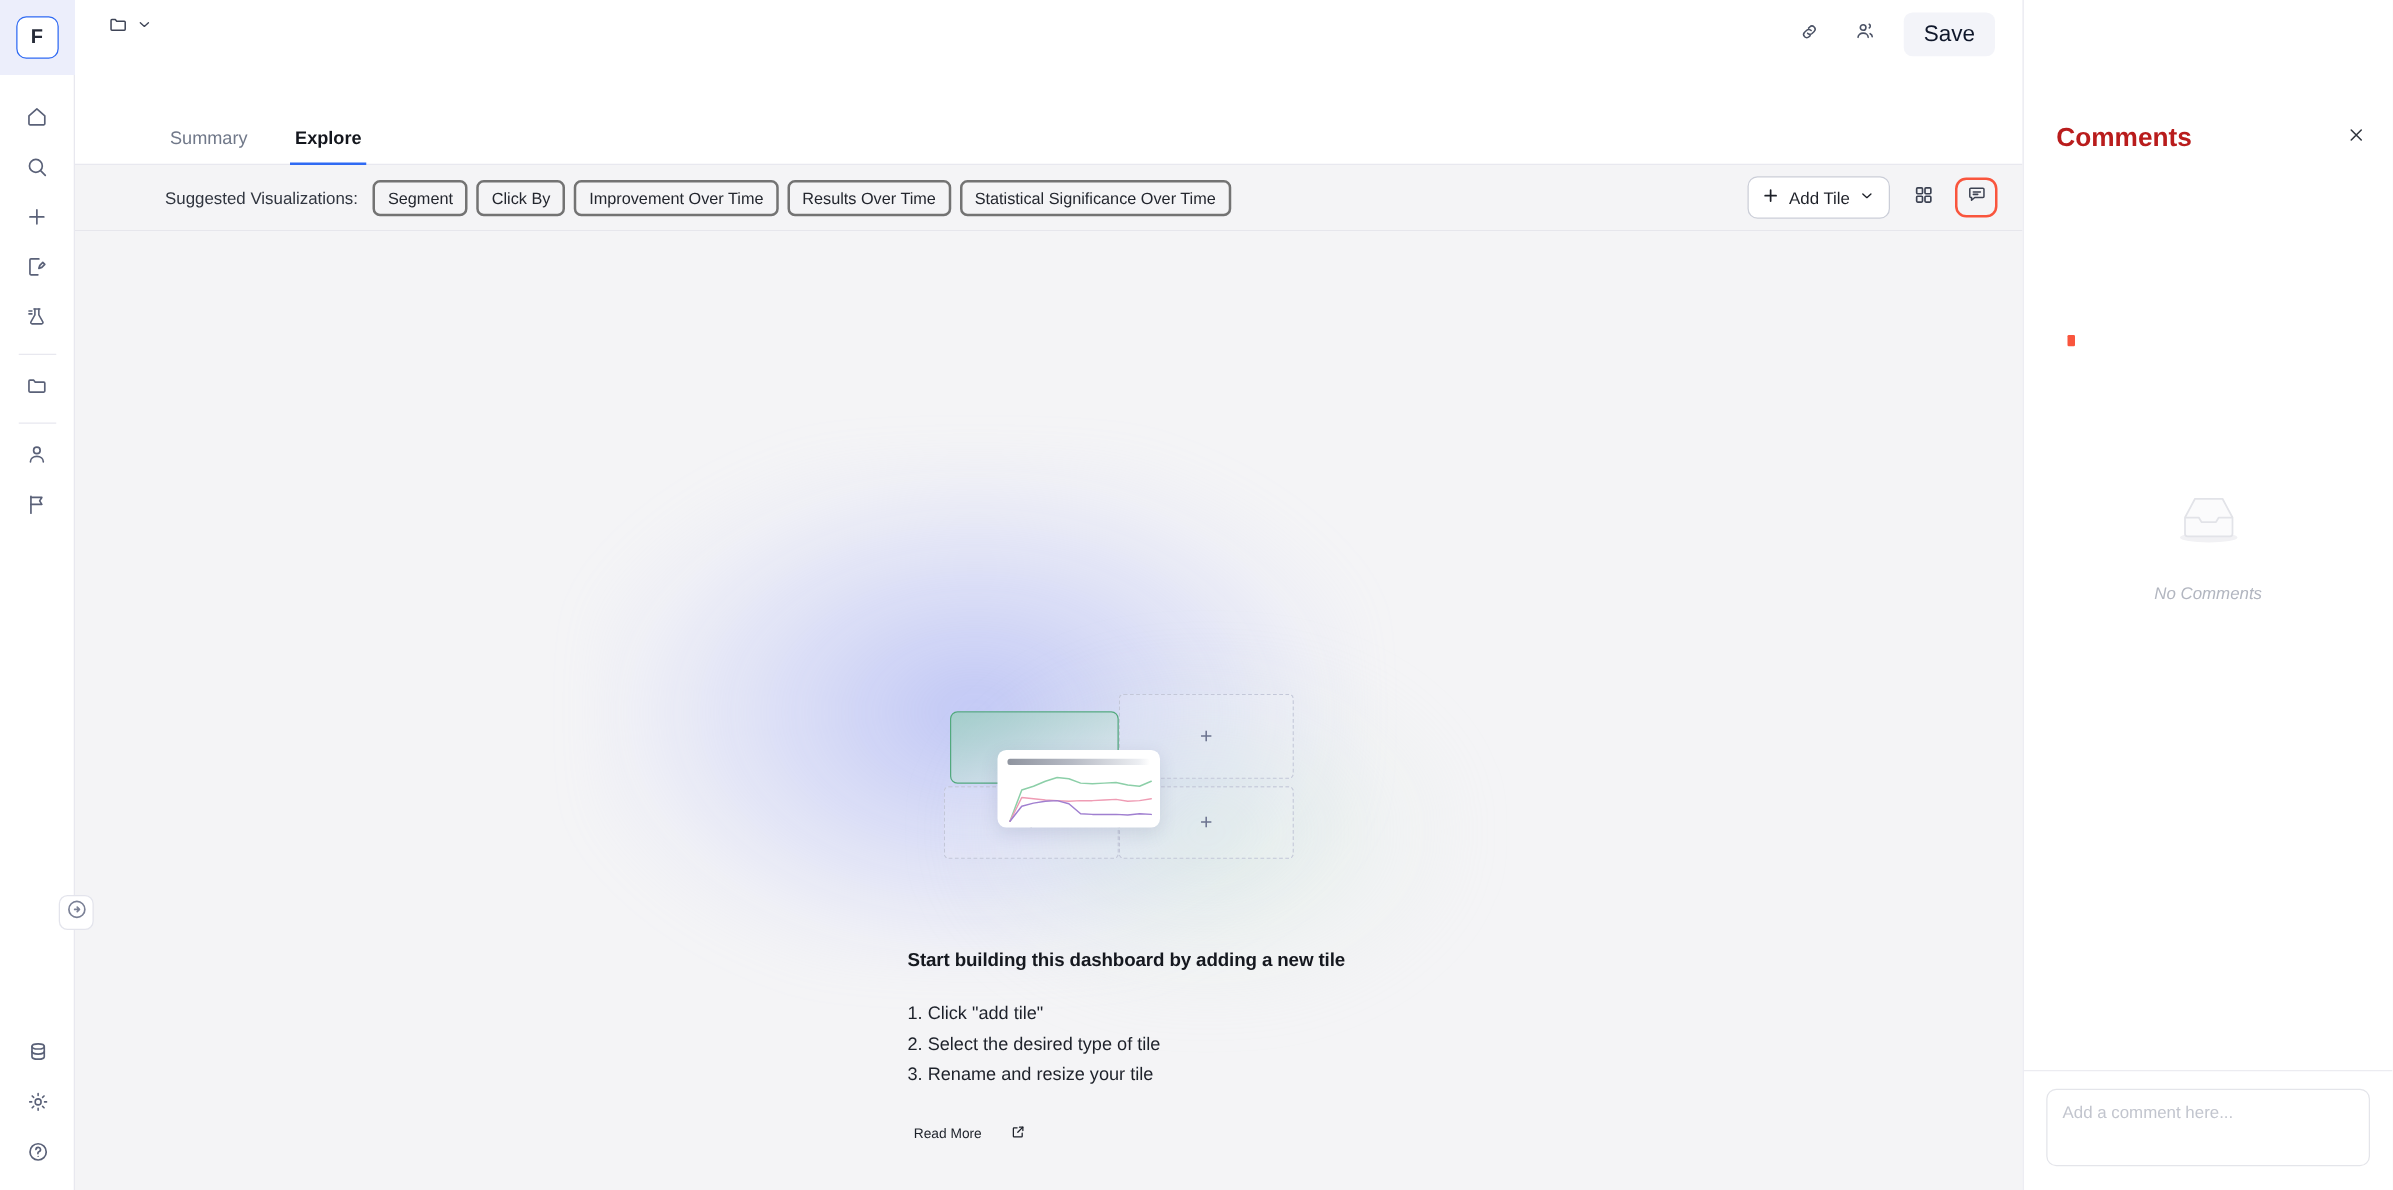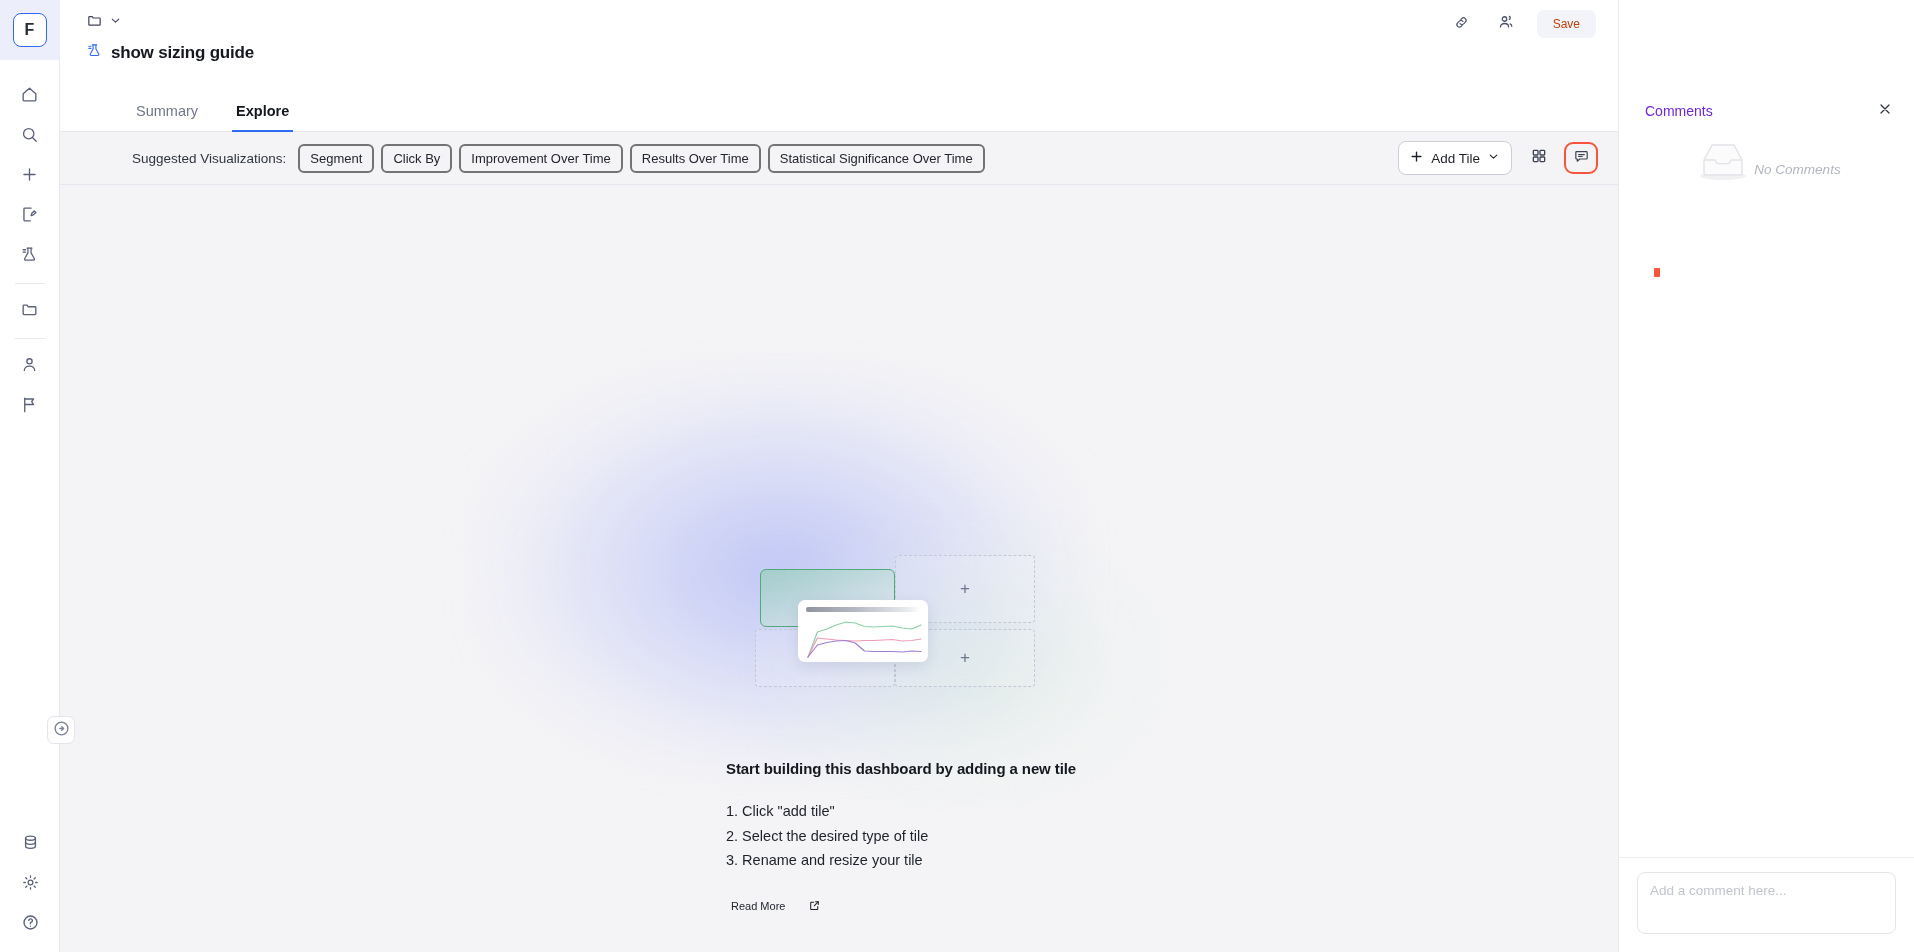--- a/index.html
+++ b/index.html
@@ -55,22 +55,22 @@
   }
   .crumb { display: flex; align-items: center; gap: 6px; height: 24px; color: #3e4456; cursor: pointer; width: 52px; }
   .title-row { display: flex; align-items: center; gap: 8px; margin-top: 8px; }
   .title-text { font-size: 17px; font-weight: 700; color: #15181f; letter-spacing: -0.2px; }
   .top-actions {
     position: absolute; right: 22px; top: 10px; display: flex; align-items: center; gap: 18px;
   }
   .icon-btn { color: #4b5265; cursor: pointer; display: flex; align-items: center; justify-content: center;
               width: 26px; height: 26px; border-radius: 6px; }
   .save-btn {
-    background: #f3f4f9; color: #c2410c; border: none; border-radius: 7px;
-    padding: 7px 16px; font-size: 12px; font-family: inherit; cursor: default;
+    background: #f3f4f9; color: #0f172a; border: none; border-radius: 7px;
+    padding: 7px 16px; font-size: 18px; font-family: inherit; cursor: default;
   }
 
   .tabs {
     height: 48px; background: #fff; border-bottom: 1px solid #e8e8ef;
     display: flex; align-items: flex-end; padding-left: 72px; gap: 30px; flex: 0 0 48px;
   }
   .tab {
     font-size: 14.5px; color: #707889; padding: 0 4px 11px; cursor: pointer;
     border-bottom: 2.5px solid transparent; position: relative; top: 1px;
   }
@@ -139,25 +139,25 @@
 
   
   .comments {
     width: 296px; flex: 0 0 296px; background: #fff; border-left: 1px solid #e8e8ef;
     height: 952px; display: flex; flex-direction: column; position: relative;
   }
   .cm-head {
     height: 54px; display: flex; align-items: center; padding: 0 16px 0 26px;
     border-bottom: 1px solid transparent; flex: 0 0 54px; margin-top: 84px;
   }
-  .cm-title { font-size: 14px; font-weight: 400; color: #6d28d9; }
+  .cm-title { font-size: 21px; font-weight: 700; color: #b91c1c; }
   .cm-close { margin-left: auto; width: 26px; height: 26px; display: flex; align-items: center;
               justify-content: center; color: #31363f; cursor: pointer; border-radius: 6px; }
   .cm-dot { position: absolute; left: 35px; top: 268px; width: 6px; height: 9px; background: #f9553d; border-radius: 1px; }
-  .cm-body { flex: 1; display: flex; flex-direction: row; justify-content: center; padding-bottom: 120px; }
+  .cm-body { flex: 1; display: flex; flex-direction: column; align-items: center; justify-content: center; padding-bottom: 120px; }
   .cm-empty-text { font-size: 13.5px; color: #b2b6c0; font-style: italic; margin-top: 24px; }
   .cm-foot { border-top: 1px solid #ececf1; padding: 14px 18px; flex: 0 0 auto; }
   .cm-input {
     width: 100%; height: 62px; border: 1px solid #e4e5ea; border-radius: 8px;
     padding: 10px 12px; font-size: 13.5px; font-family: inherit; color: #1d212a;
     resize: none; outline: none;
   }
   .cm-input::placeholder { color: #c2c5ce; }
 </style>
 </head>
@@ -289,30 +289,20 @@
               <path d="M4 7.5a1 1 0 0 1 1-1h3.8l1.6 2H19a1 1 0 0 1 1 1v8a1 1 0 0 1-1 1H5a1 1 0 0 1-1-1z"></path>
             </svg>
         </span>
         <span>
           <svg width="13" height="13" viewBox="0 0 24 24" fill="none" stroke="currentColor" stroke-width="2" stroke-linecap="round" stroke-linejoin="round">
               <path d="M6 9.5l6 5.5 6-5.5"></path>
             </svg>
         </span>
       </div>
 
-      <div class="title-row">
-        <span>
-          <svg width="17" height="17" viewBox="0 0 24 24" fill="none" stroke="#2f6af3" stroke-width="1.6" stroke-linecap="round" stroke-linejoin="round">
-              <path d="M10 4v6l-4 7a1.4 1.4 0 0 0 1.2 2.1h9.6A1.4 1.4 0 0 0 18 17l-4-7V4"></path>
-              <path d="M9 4h6"></path>
-              <path d="M4 6h3M4 9h3"></path>
-            </svg>
-        </span>
-        <span class="title-text">show sizing guide</span>
-      </div>
 
       <div class="top-actions">
         <div class="icon-btn">
           <span>
             <svg width="17" height="17" viewBox="0 0 24 24" fill="none" stroke="currentColor" stroke-width="1.7" stroke-linecap="round" stroke-linejoin="round">
                 <path d="M10 13.5a3.4 3.4 0 0 0 5 .4l2.4-2.4a3.5 3.5 0 0 0-5-5l-1.3 1.3"></path>
                 <path d="M14 10.5a3.4 3.4 0 0 0-5-.4L6.6 12.5a3.5 3.5 0 0 0 5 5l1.3-1.3"></path>
               </svg>
           </span>
         </div>

